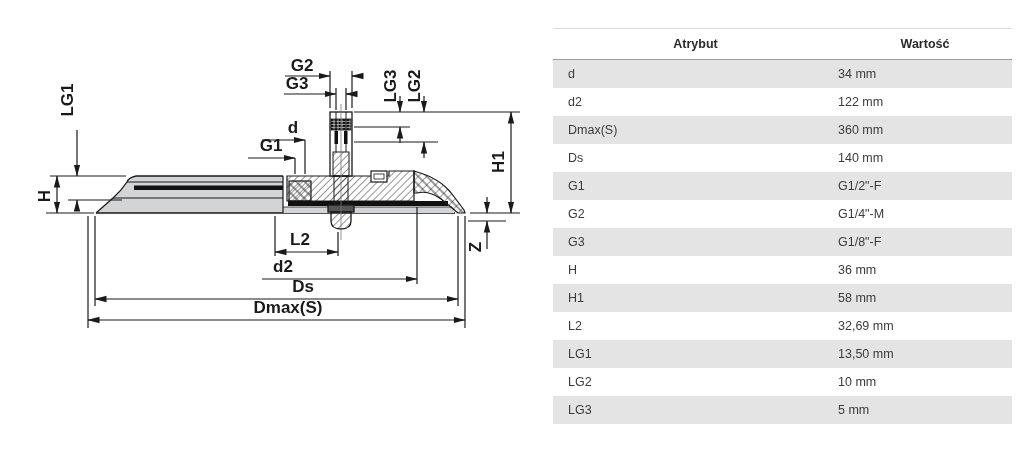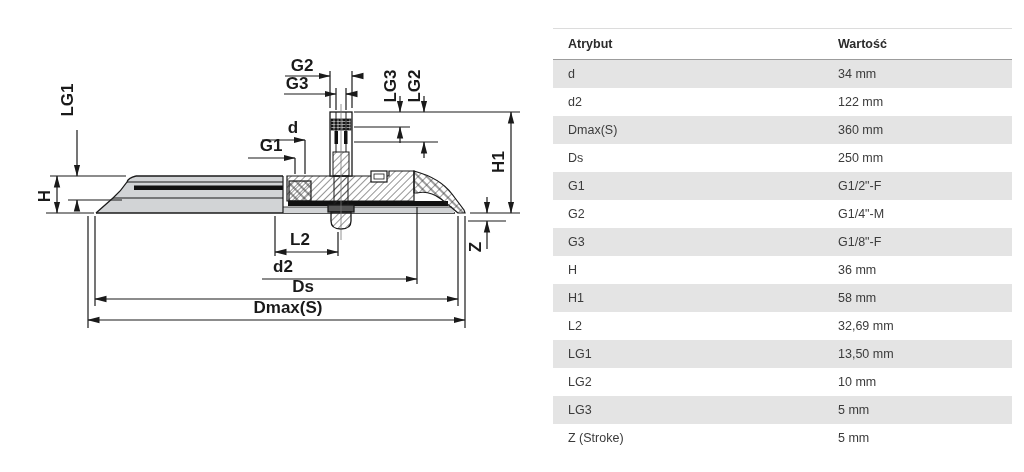--- a/index.html
+++ b/index.html
@@ -5,21 +5,21 @@
   html,body{margin:0;padding:0;background:#fff;}
   body{width:1024px;height:472px;position:relative;overflow:hidden;
        font-family:"Liberation Sans",sans-serif;}
   #drawing{position:absolute;left:0;top:0;}
   .dim-label{font:bold 17px "Liberation Sans",sans-serif;fill:#1a1a1a;}
   #spec-table{position:absolute;left:553px;top:28px;width:459px;
       border-collapse:collapse;table-layout:fixed;
       font:12.5px "Liberation Sans",sans-serif;color:#3b3b3b;}
   #spec-table col.c1{width:270px;}
   #spec-table col.c2{width:189px;}
-  #spec-table thead th{text-align:left;font-weight:bold;color:#2b2b2b;
+  #spec-table thead th{text-align:center;font-weight:bold;color:#2b2b2b;
       padding:8px 0 8px 15px;border-top:1px solid #dcdcdc;
       border-bottom:1px solid #9c9c9c;}
   #spec-table tbody td{padding:7px 0 7px 15px;white-space:nowrap;}
   #spec-table tbody tr:nth-child(odd){background:#e4e4e4;}
 </style>
 </head>
 <body>
 
 <svg id="drawing" width="545" height="472" viewBox="0 0 545 472">
   <defs>
@@ -172,21 +172,21 @@
     <tr>
       <td>d2</td>
       <td>122 mm</td>
     </tr>
     <tr>
       <td>Dmax(S)</td>
       <td>360 mm</td>
     </tr>
     <tr>
       <td>Ds</td>
-      <td>250 mm</td>
+      <td>140 mm</td>
     </tr>
     <tr>
       <td>G1</td>
       <td>G1/2"-F</td>
     </tr>
     <tr>
       <td>G2</td>
       <td>G1/4"-M</td>
     </tr>
     <tr>
@@ -210,18 +210,14 @@
       <td>13,50 mm</td>
     </tr>
     <tr>
       <td>LG2</td>
       <td>10 mm</td>
     </tr>
     <tr>
       <td>LG3</td>
       <td>5 mm</td>
     </tr>
-    <tr>
-      <td>Z (Stroke)</td>
-      <td>5 mm</td>
-    </tr>
   </tbody>
 </table>
 
 </body></html>

